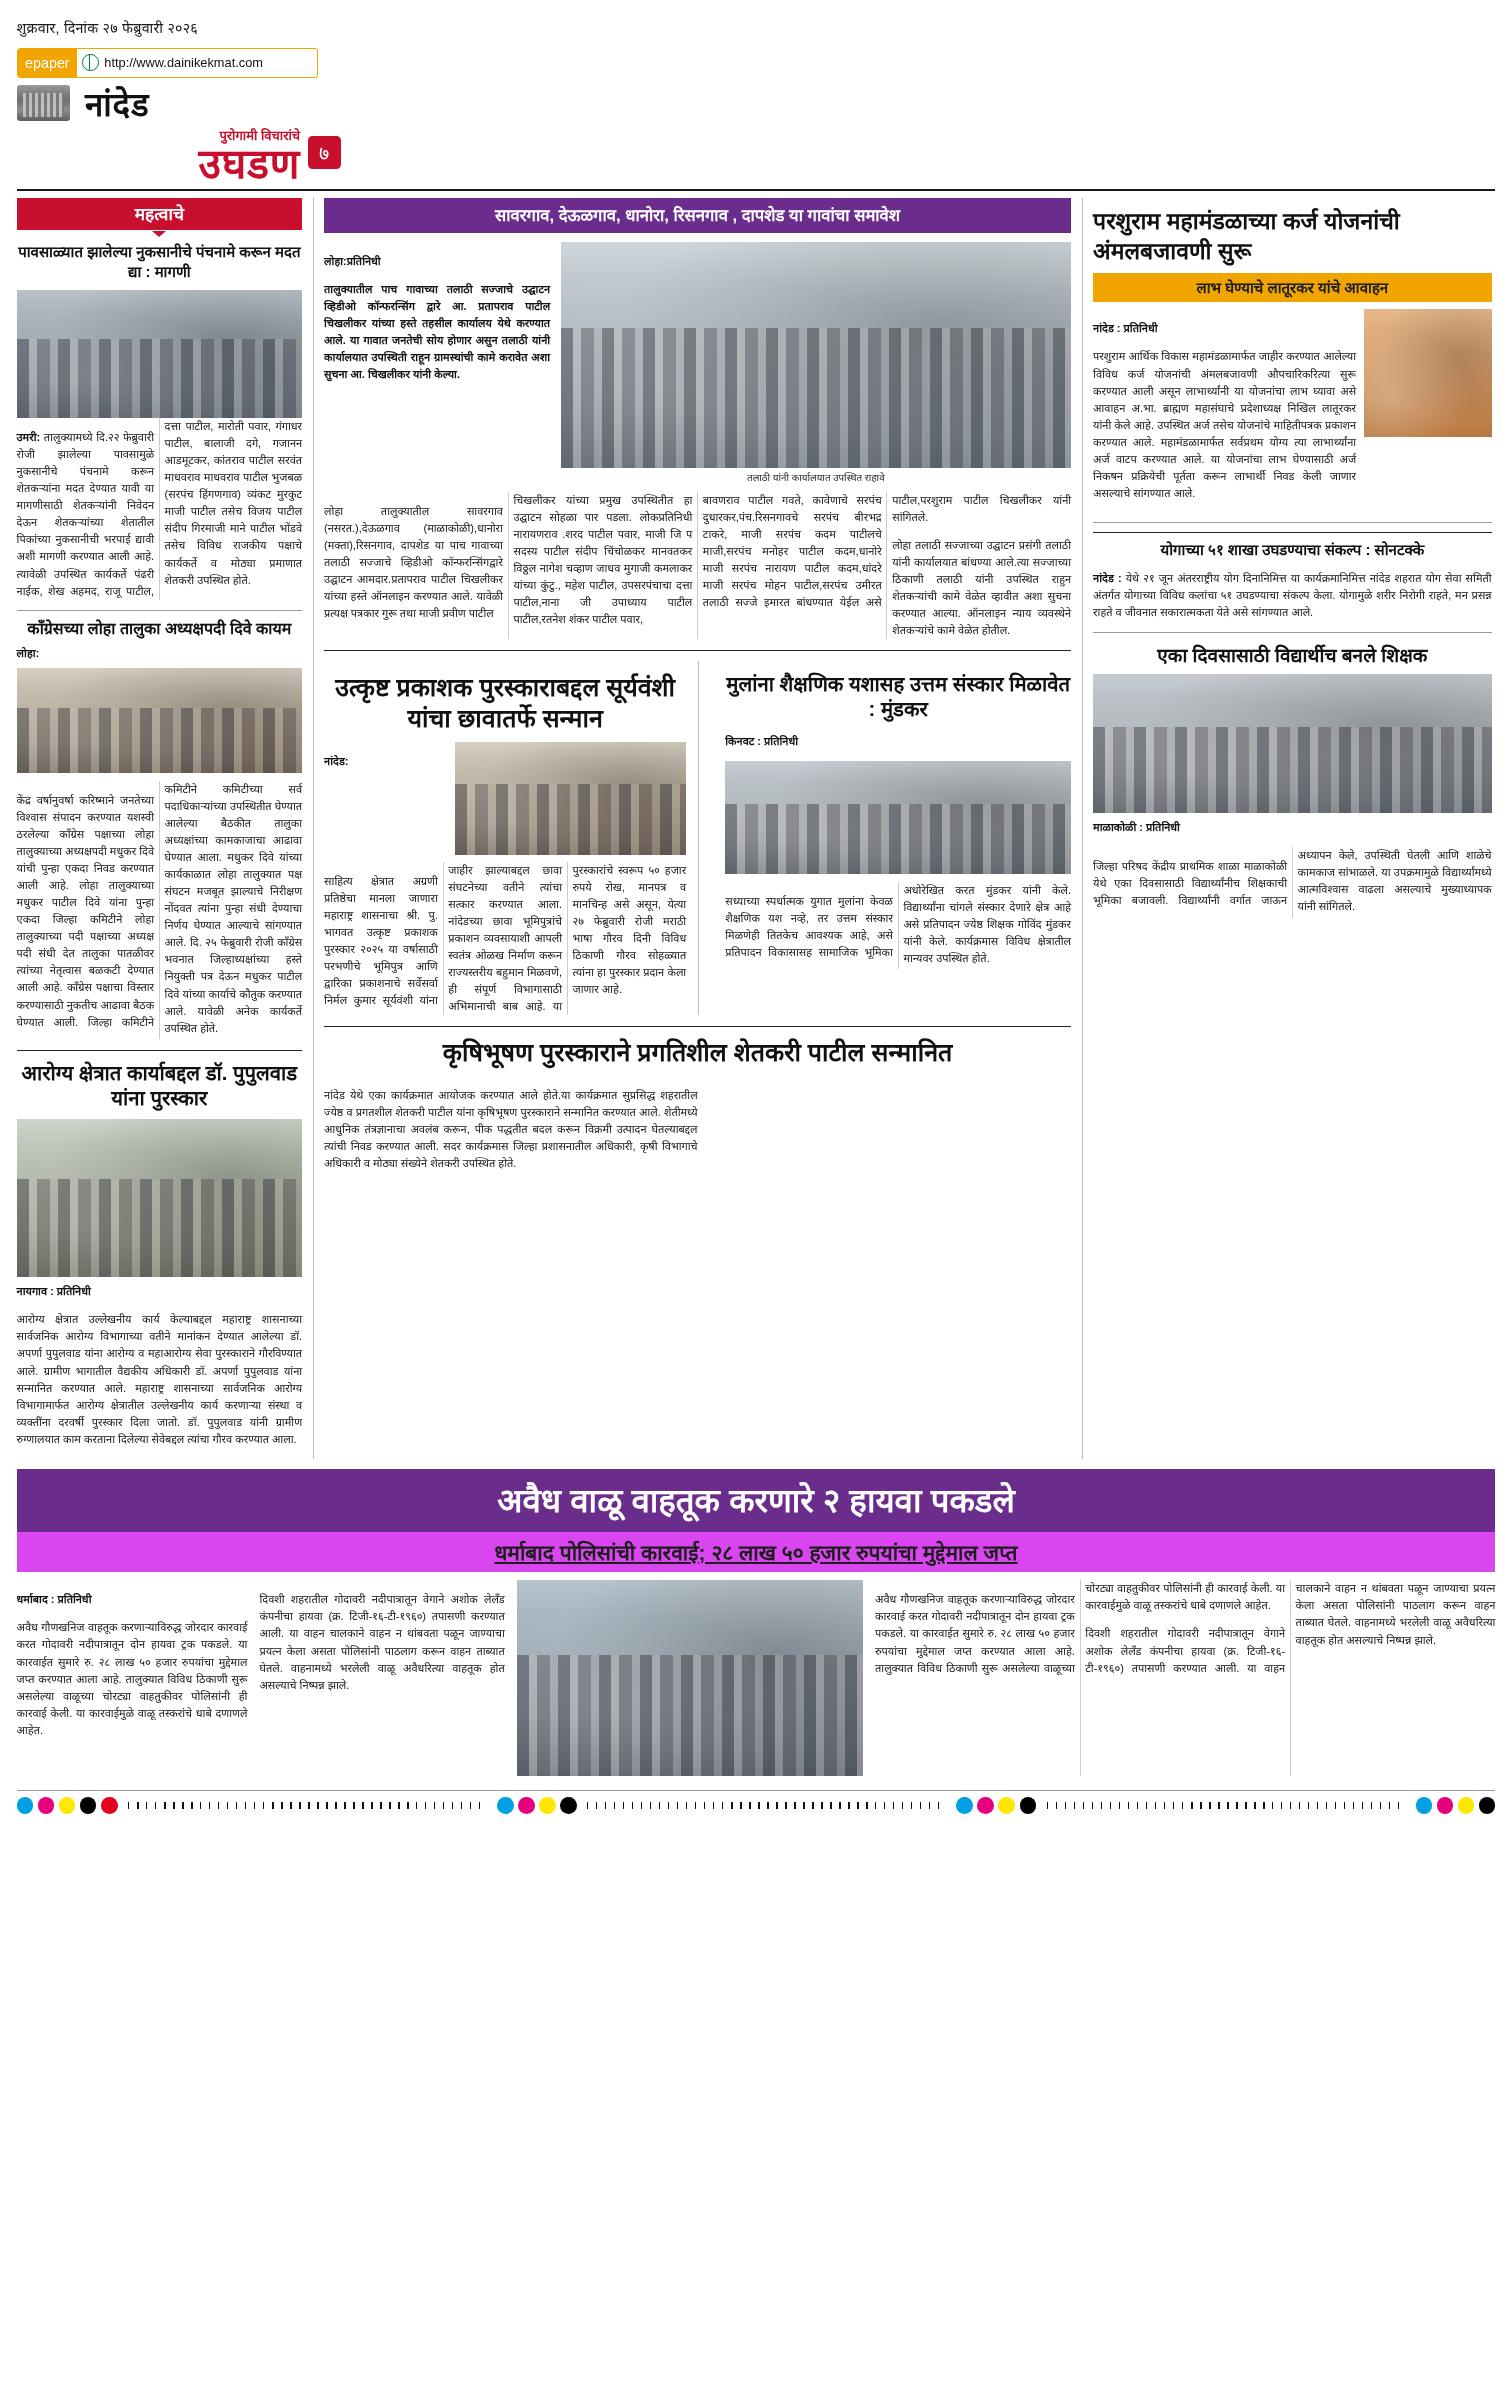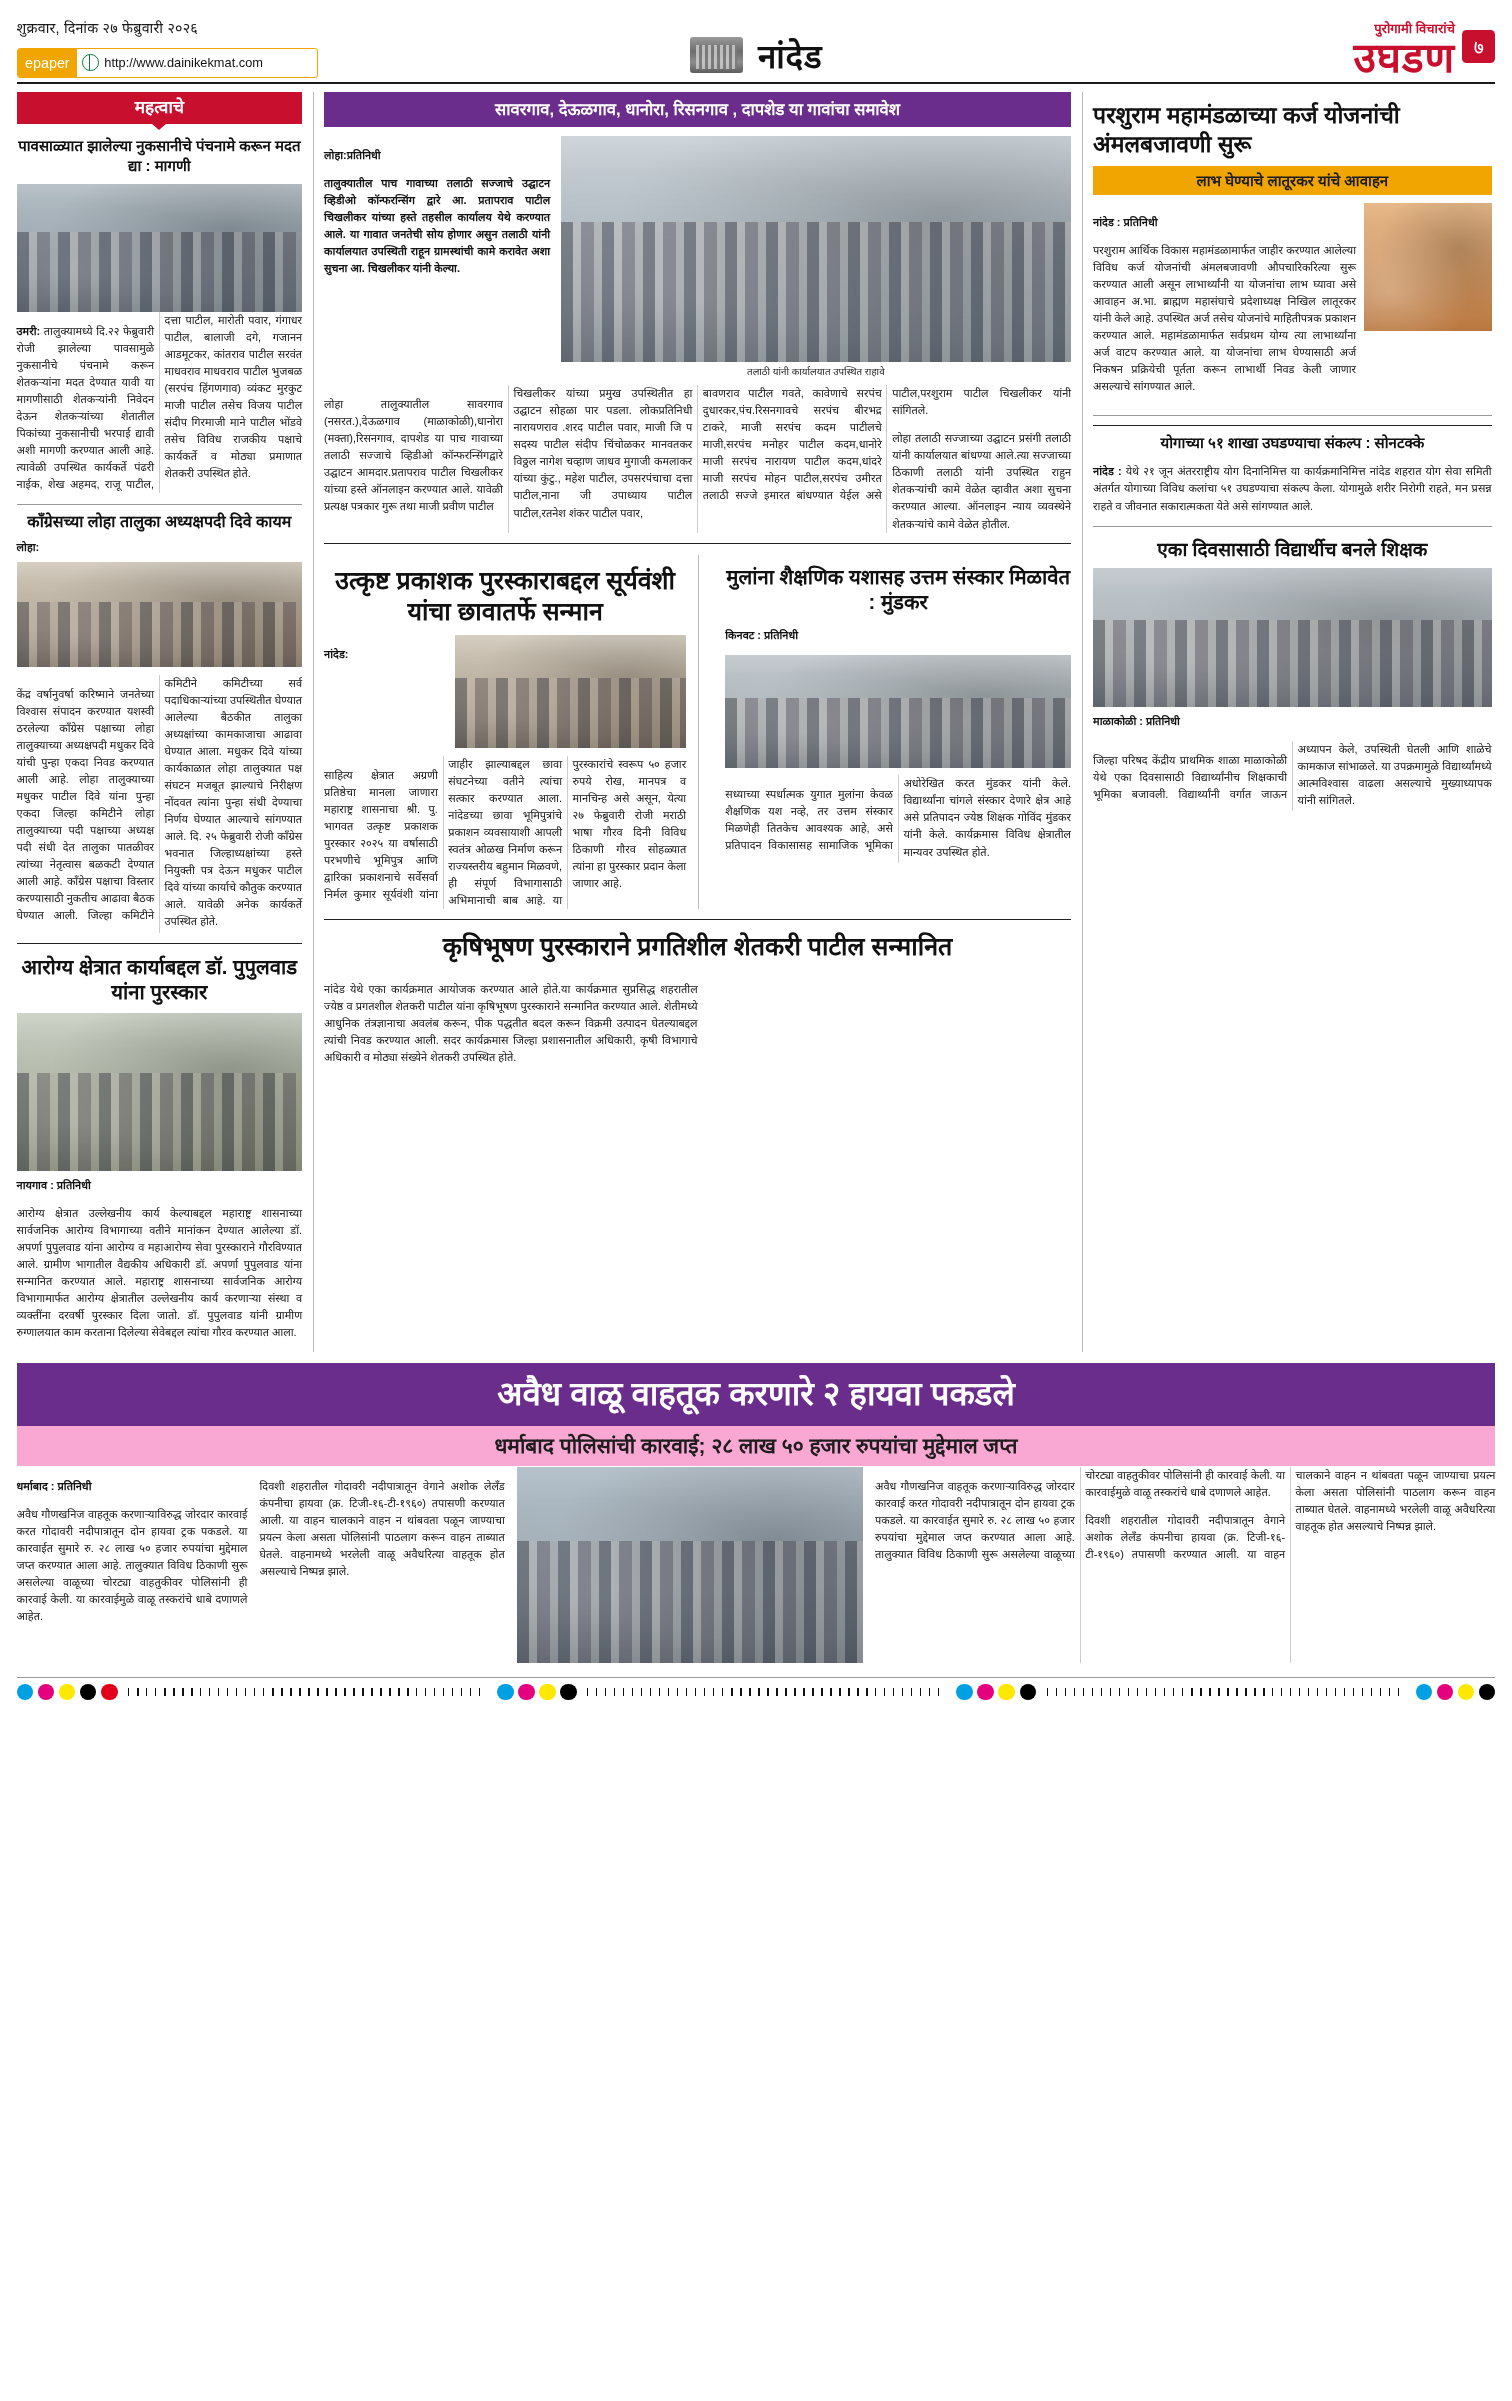--- a/index.html
+++ b/index.html
@@ -14,24 +14,25 @@
     width: 1512px;
     min-height: 2401px;
     background: #fff;
     padding: 13.6px 16.6px 7.5px 16.6px;
     position: relative;
   }
 
   
   .masthead {
     display: flex;
-    align-items: flex-end;
+    align-items: flex-start;
     justify-content: space-between;
     border-bottom: 2.3px solid #1a1a1a;
     padding-bottom: 4.5px;
+    flex-direction: column;
   }
   .mast-left { width: 324px; padding-top: 4.5px; }
   .mast-date {
     font-size: 14.3px;
     color: #1a1a1a;
     margin-bottom: 10.5px;
     letter-spacing: 0.2px;
   }
   .epaper-box {
     display: flex;
@@ -262,27 +263,28 @@
   .big-banner {
     background: #6b2d8b;
     color: #fff;
     text-align: center;
     font-size: 33px;
     font-weight: bold;
     padding: 7.5px 0 10.5px;
     margin: 10.5px 0 0;
   }
   .sub-banner2 {
-    background: #f9a8d4;
+    background: #d946ef;
     color: #1d1d1d;
     text-align: center;
     font-size: 21px;
     font-weight: bold;
     padding: 5.3px 0 6.8px;
-    margin-bottom: 1px;
+    margin-bottom: 8px;
+    text-decoration: underline;
   }
 
   .divider { border-top: 0.8px solid #999; margin: 9px 0; }
   .divider-strong { border-top: 1.5px solid #222; margin: 10.5px 0; }
 
   
   .colorbars {
     display: flex;
     justify-content: space-around;
     align-items: center;

